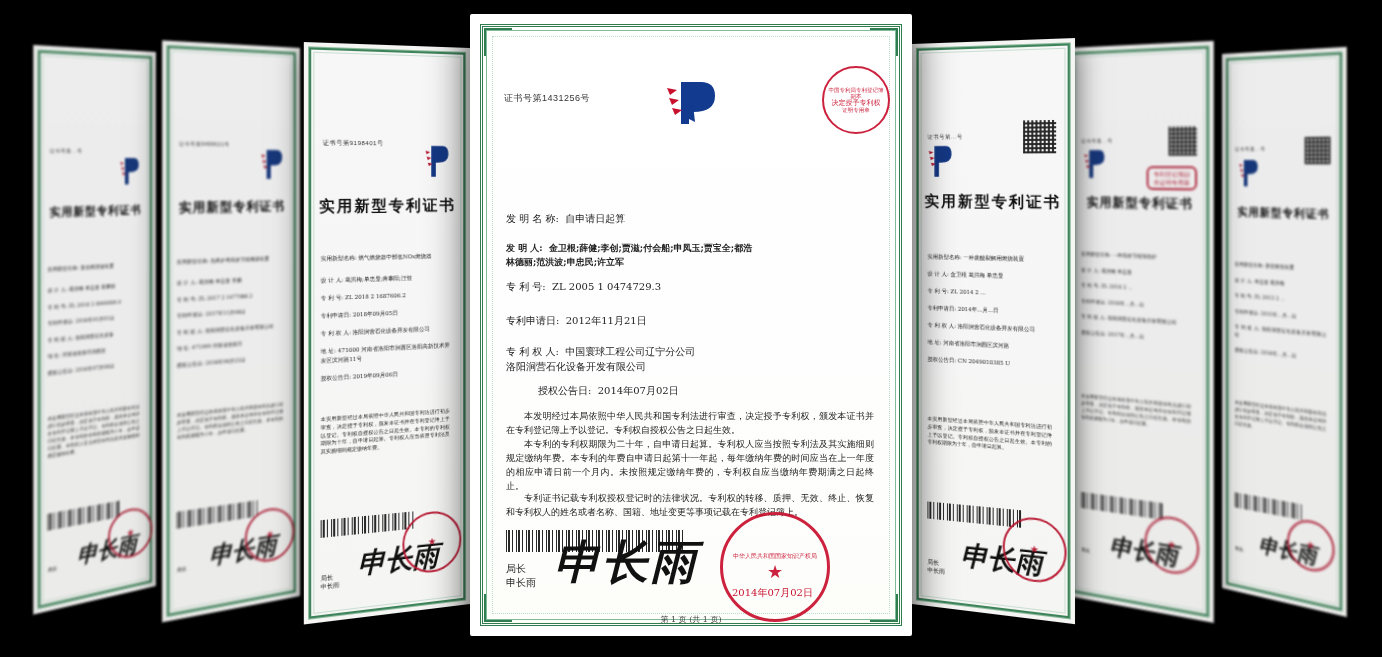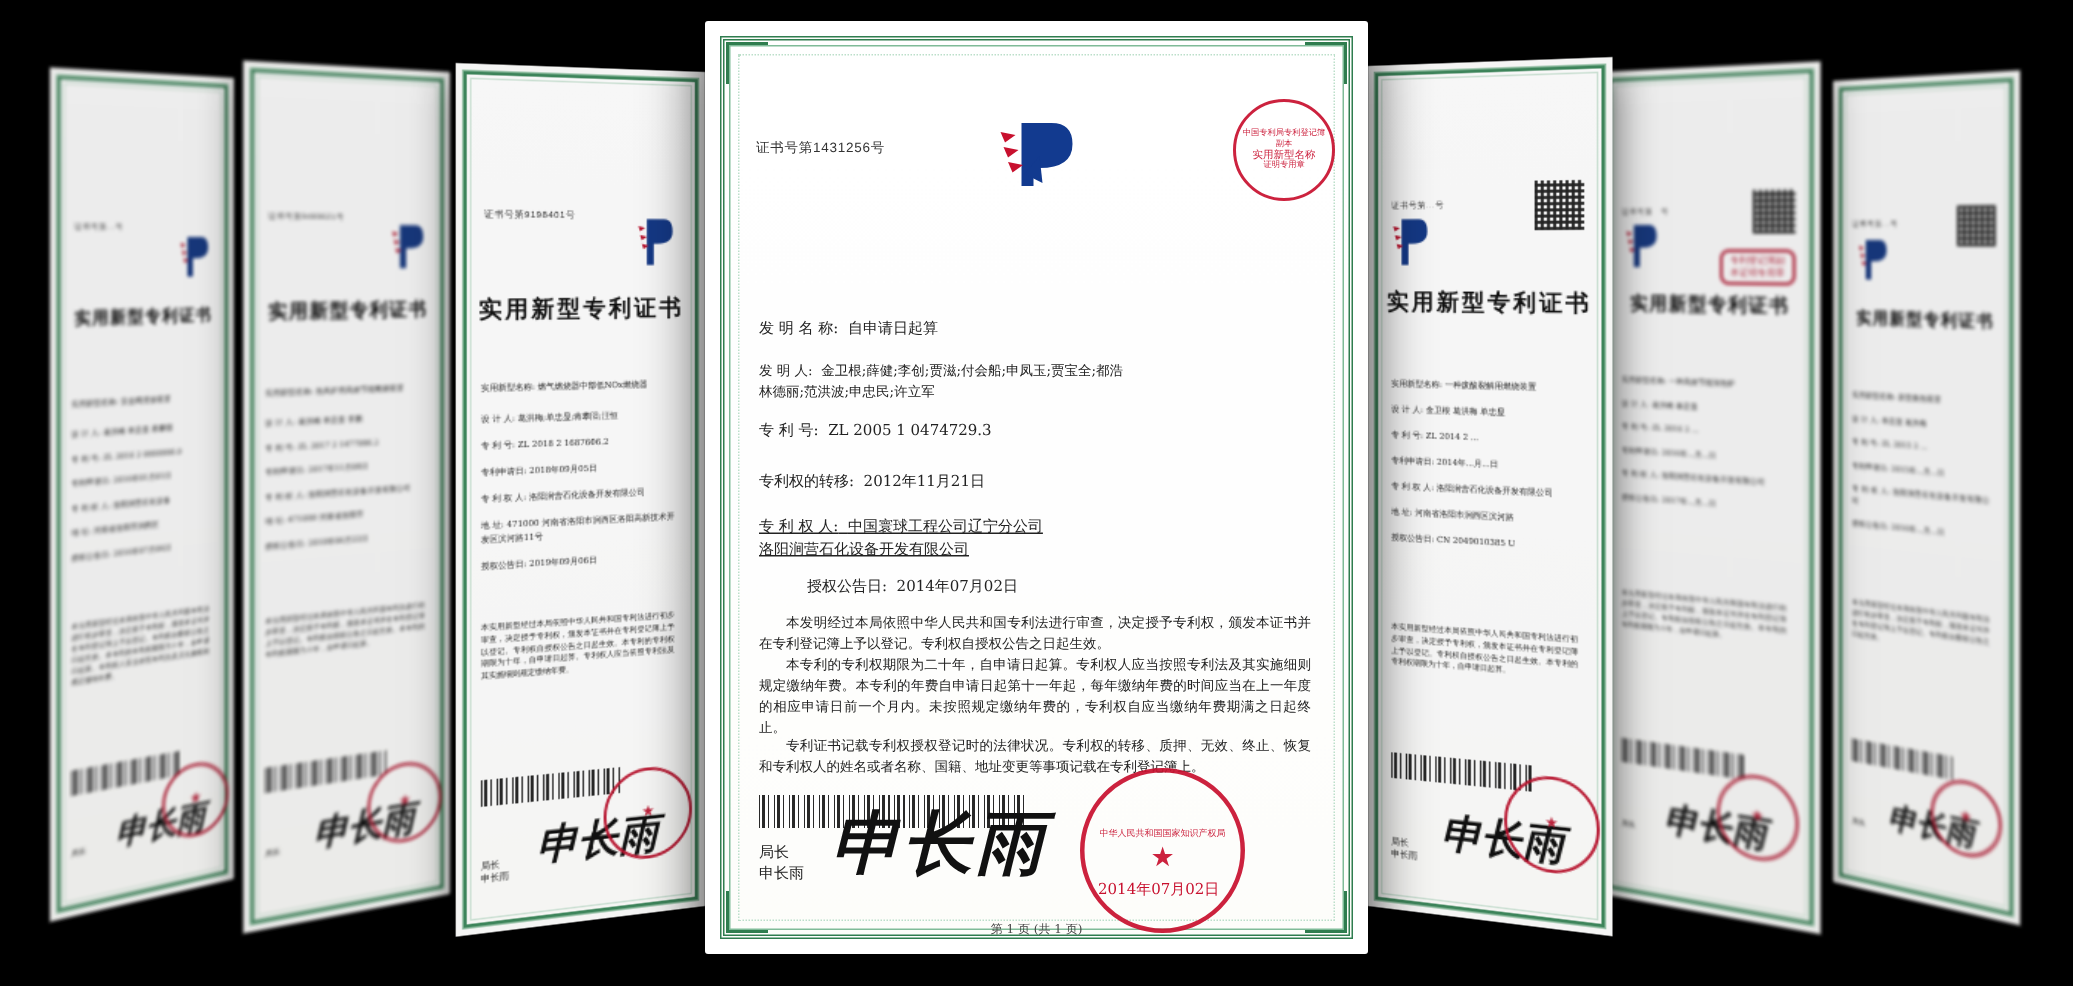--- a/index.html
+++ b/index.html
@@ -314,48 +314,48 @@
         <path d="M2 14 l10 2 -7 5 z" fill="#c8102e"></path>
         <path d="M4 24 l10 2 -7 5 z" fill="#c8102e"></path>
         <path d="M7 34 l10 2 -7 5 z" fill="#c8102e"></path>
         <path d="M18 42 L28 30 L30 48 z" fill="#123a8f"></path>
       </svg>
     </div>
 
     <div class="seal" style="right:22px;top:52px;width:64px;height:64px;">
       <div style="font-size:5.5px;line-height:1.15;padding:4px;">
         <span>中国专利局专利登记簿副本</span><br>
-        <span style="font-size:7px;">实用新型名称</span><br>
+        <span style="font-size:7px;">决定授予专利权</span><br>
         <span>证明专用章</span>
       </div>
     </div>
 
 
     <div class="field" style="left:36px;top:198px;font-size:10px;">
       <span>发 明 名 称:</span>
       &nbsp;<span>自申请日起算</span>
     </div>
 
-    <div class="field" style="left:36px;top:228px;font-size:9px;white-space:normal;width:360px;line-height:1.5;">
+    <div class="field" style="left:36px;top:228px;font-size:9px;white-space:normal;width:360px;line-height:1.5;font-weight:bold;">
       <span>发 明 人:</span>
       &nbsp;<span style="white-space:pre-line;display:inline;">金卫根;薛健;李创;贾滋;付会船;申凤玉;贾宝全;都浩
 林德丽;范洪波;申忠民;许立军</span>
     </div>
 
     <div class="field" style="left:36px;top:266px;font-size:10px;">
       <span>专 利 号:</span>
       &nbsp;<span>ZL 2005 1 0474729.3</span>
     </div>
 
     <div class="field" style="left:36px;top:300px;font-size:10px;">
-      <span>专利权的转移:</span>
+      <span>专利申请日:</span>
       &nbsp;<span>2012年11月21日</span>
     </div>
 
-    <div class="field" style="left:36px;top:330px;font-size:10px;white-space:normal;width:370px;line-height:1.5;text-decoration:underline;">
+    <div class="field" style="left:36px;top:330px;font-size:10px;white-space:normal;width:370px;line-height:1.5;">
       <span>专 利 权 人:</span>
       &nbsp;<span style="white-space:pre-line;display:inline;">中国寰球工程公司辽宁分公司
 洛阳涧营石化设备开发有限公司</span>
     </div>
 
     <div class="field" style="left:36px;top:370px;font-size:10px;margin-left:32px;">
       <span>授权公告日:</span>
       &nbsp;<span>2014年07月02日</span>
     </div>
 

